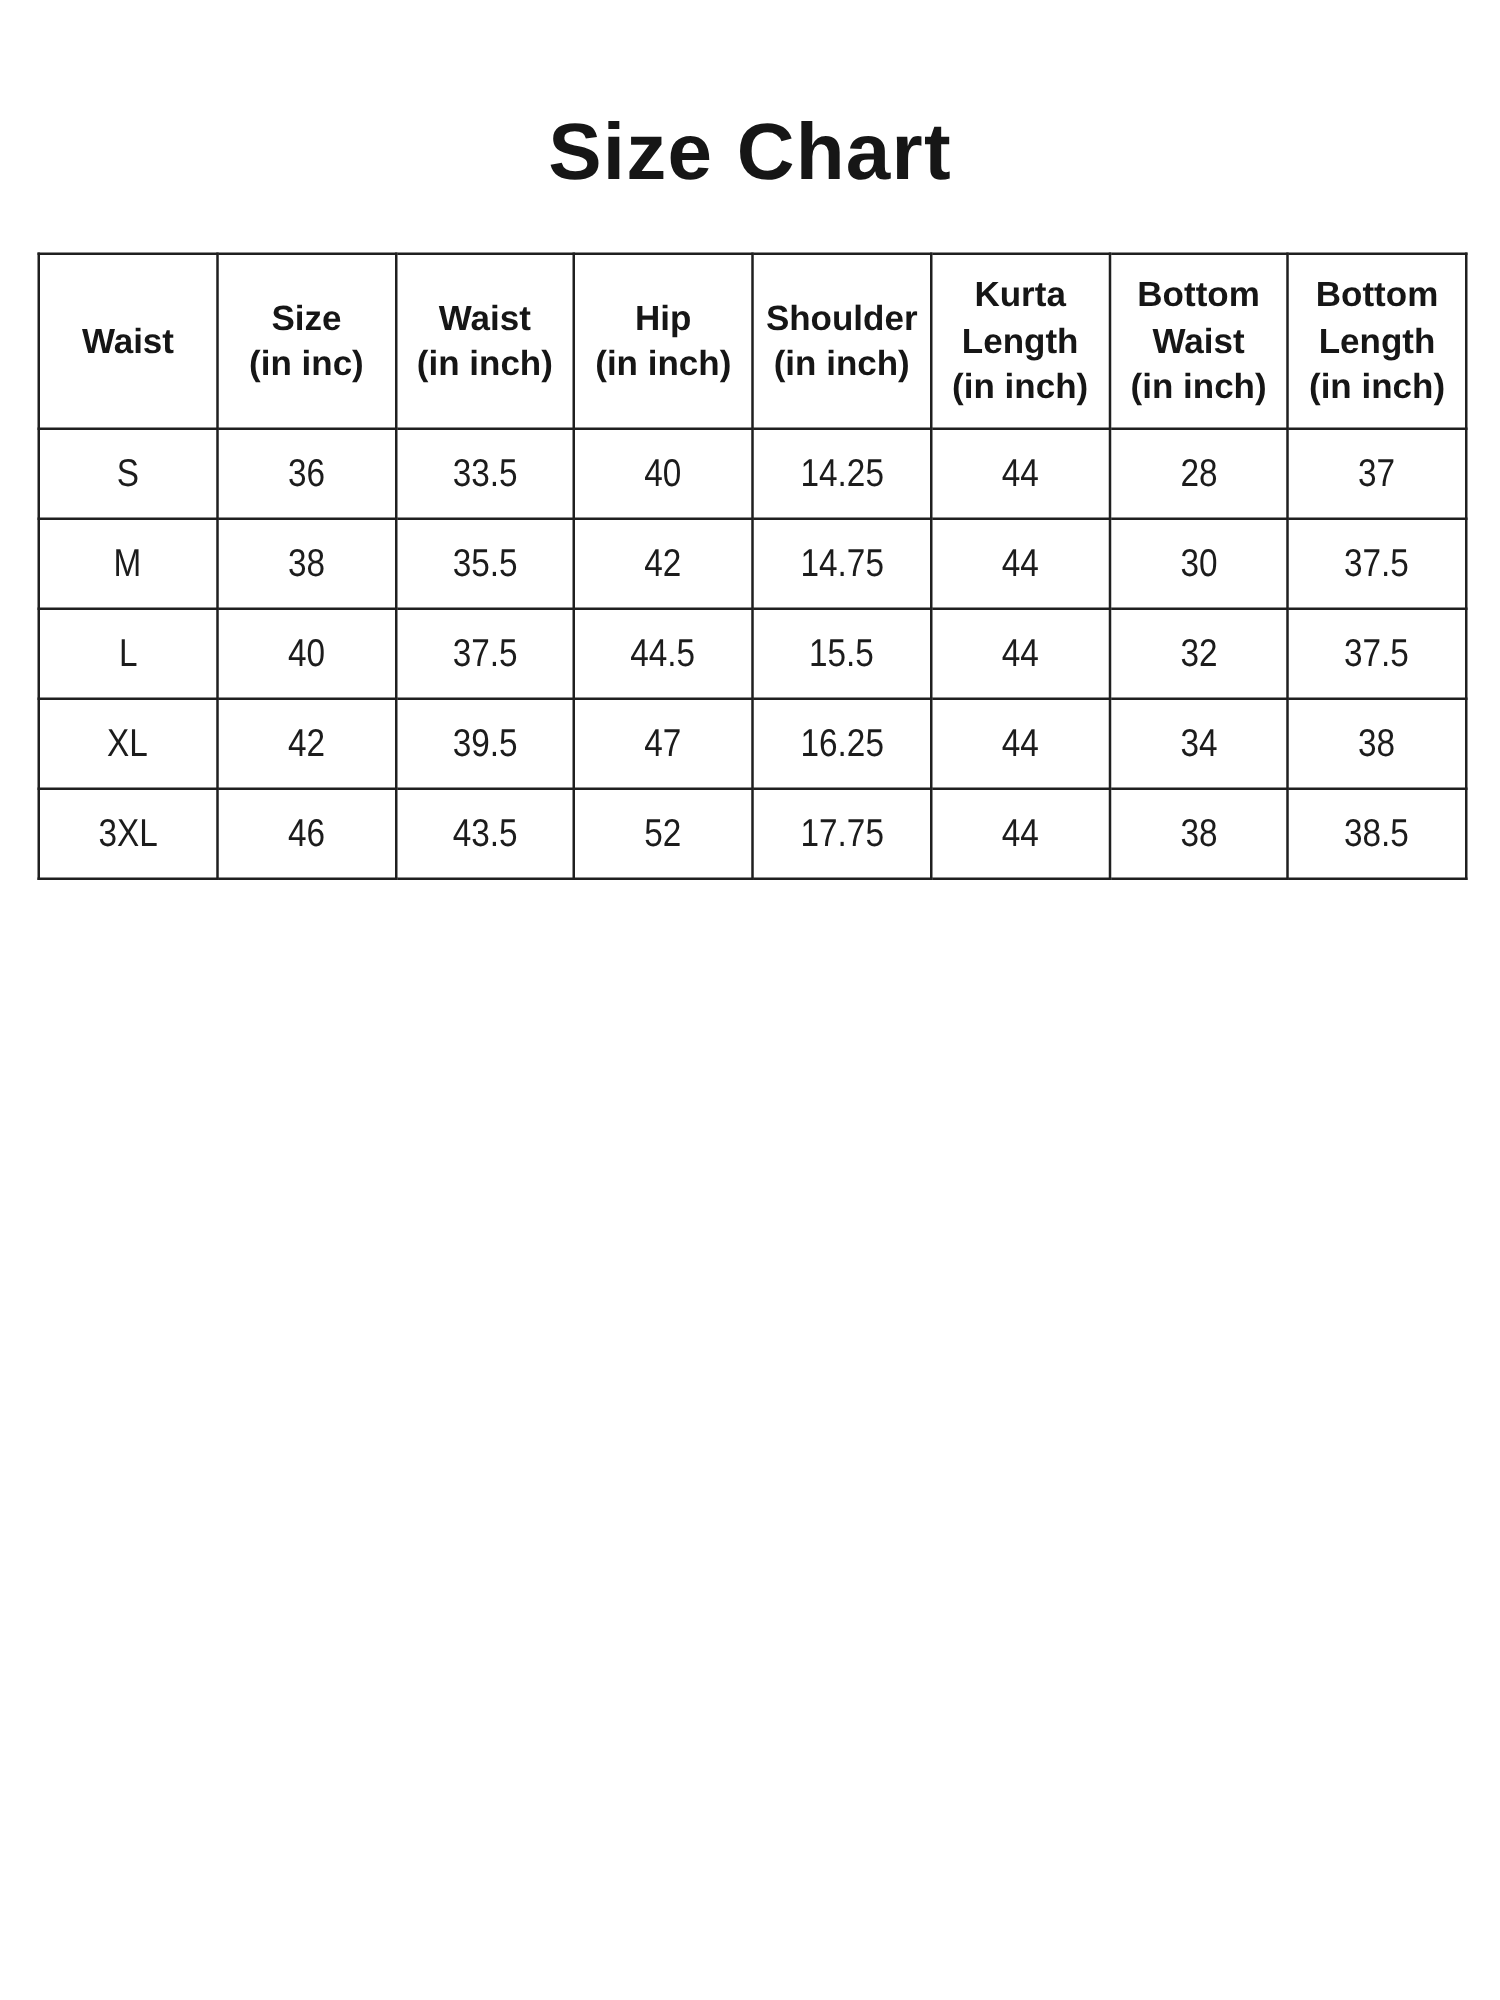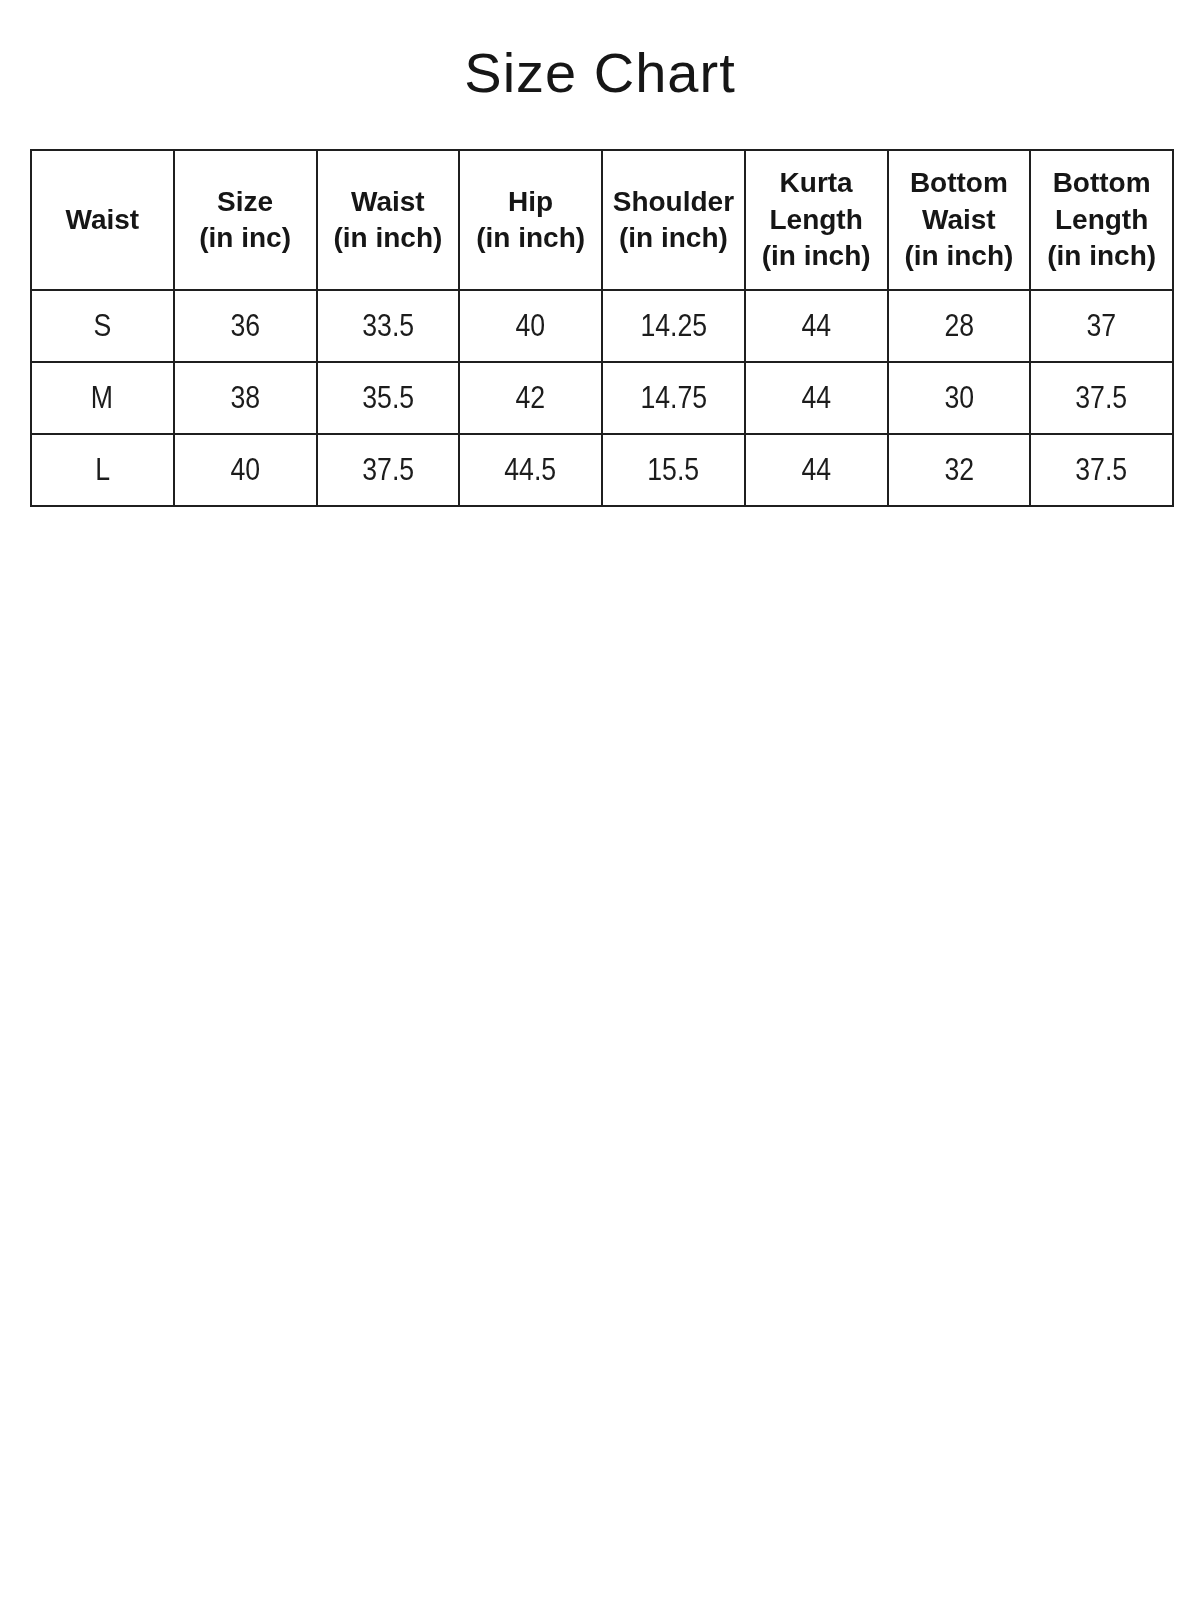--- a/index.html
+++ b/index.html
@@ -10,24 +10,24 @@
   }
   body {
     width: 1200px;
     height: 1600px;
     font-family: "Liberation Sans", sans-serif;
     color: #1b1b1b;
     overflow: hidden;
   }
   .title {
     margin: 0;
-    padding-top: 40px;
+    padding-top: 84px;
     text-align: center;
-    font-size: 56px;
-    font-weight: 400;
+    font-size: 64px;
+    font-weight: 700;
     letter-spacing: 1px;
     color: #161616;
   }
   .size-table {
     border-collapse: collapse;
     table-layout: fixed;
     width: 1144px;
     margin: 44px 0 0 30px;
     background: #ffffff;
   }
@@ -119,20 +119,40 @@
         <td><span class="cell-text">L</span></td>
         <td><span class="cell-text">40</span></td>
         <td><span class="cell-text">37.5</span></td>
         <td><span class="cell-text">44.5</span></td>
         <td><span class="cell-text">15.5</span></td>
         <td><span class="cell-text">44</span></td>
         <td><span class="cell-text">32</span></td>
         <td><span class="cell-text">37.5</span></td>
       </tr>
 
+      <tr>
+        <td><span class="cell-text">XL</span></td>
+        <td><span class="cell-text">42</span></td>
+        <td><span class="cell-text">39.5</span></td>
+        <td><span class="cell-text">47</span></td>
+        <td><span class="cell-text">16.25</span></td>
+        <td><span class="cell-text">44</span></td>
+        <td><span class="cell-text">34</span></td>
+        <td><span class="cell-text">38</span></td>
+      </tr>
 
 
+      <tr>
+        <td><span class="cell-text">3XL</span></td>
+        <td><span class="cell-text">46</span></td>
+        <td><span class="cell-text">43.5</span></td>
+        <td><span class="cell-text">52</span></td>
+        <td><span class="cell-text">17.75</span></td>
+        <td><span class="cell-text">44</span></td>
+        <td><span class="cell-text">38</span></td>
+        <td><span class="cell-text">38.5</span></td>
+      </tr>
 
 
     </tbody>
   </table>
 
 </div>
 
 </body></html>

